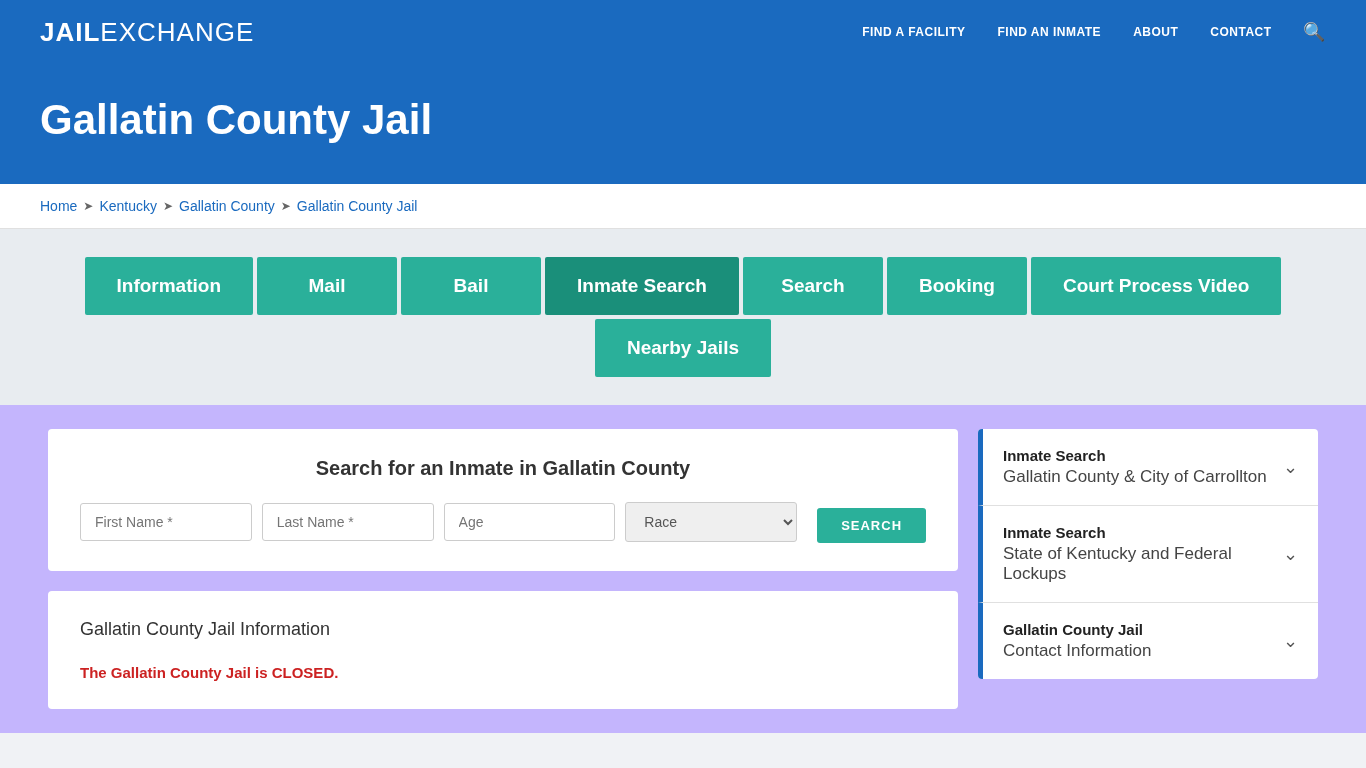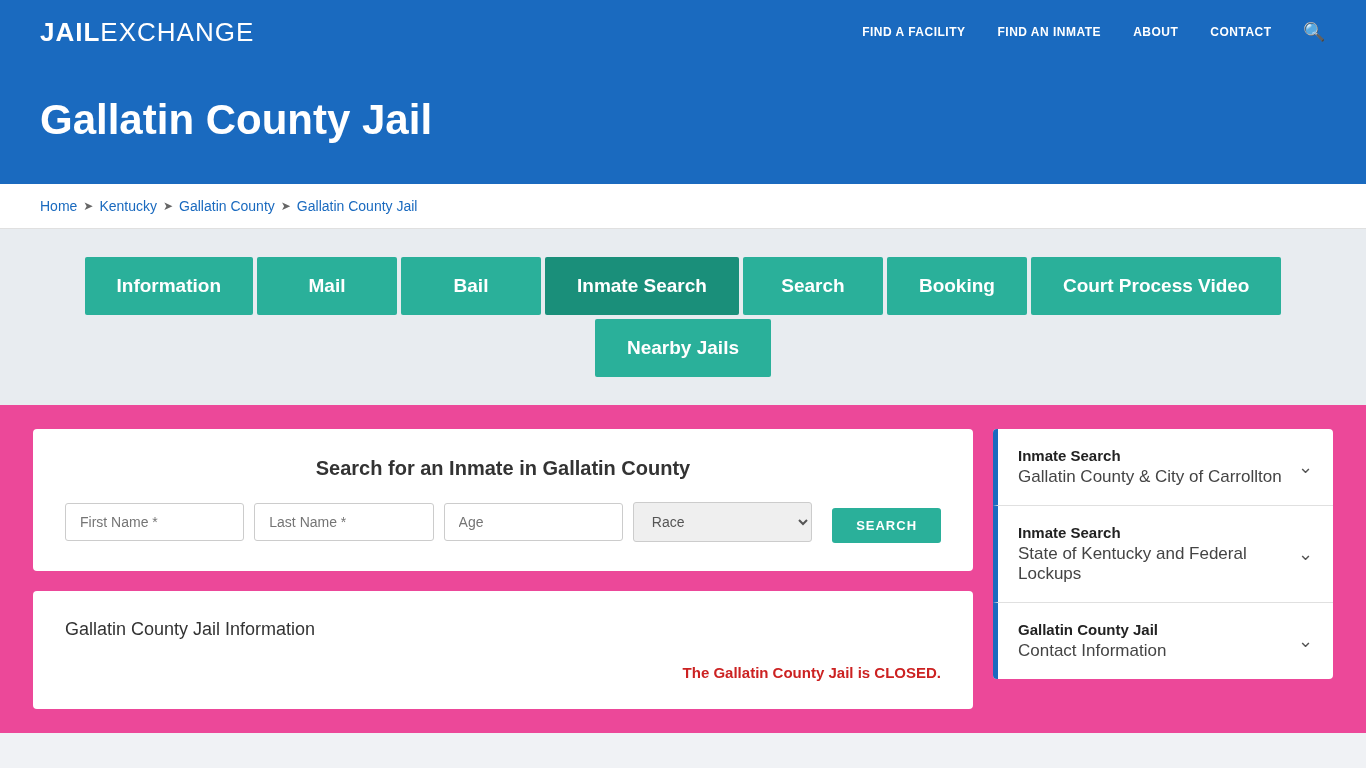--- a/index.html
+++ b/index.html
@@ -107,22 +107,22 @@
       margin-top: 4px;
     }
     .tab-btn.active {
       background: #1a8f7a;
     }
 
     
     .main-content {
       display: flex;
       gap: 20px;
-      padding: 24px 33px;
-      background: #ec4899;
+      padding: 24px 48px;
+      background: #c4b5fd;
     }
 
     
     .left-col {
       flex: 1;
       display: flex;
       flex-direction: column;
       gap: 20px;
     }
 
@@ -176,21 +176,20 @@
     }
     .info-card h2 {
       font-size: 18px;
       font-weight: 400;
       margin-bottom: 24px;
     }
     .closed-notice {
       color: #cc2222;
       font-size: 15px;
       font-weight: 700;
-      text-align: right;
     }
 
     
     .right-col {
       width: 340px;
       display: flex;
       flex-direction: column;
       gap: 0;
     }
     .sidebar-card {

